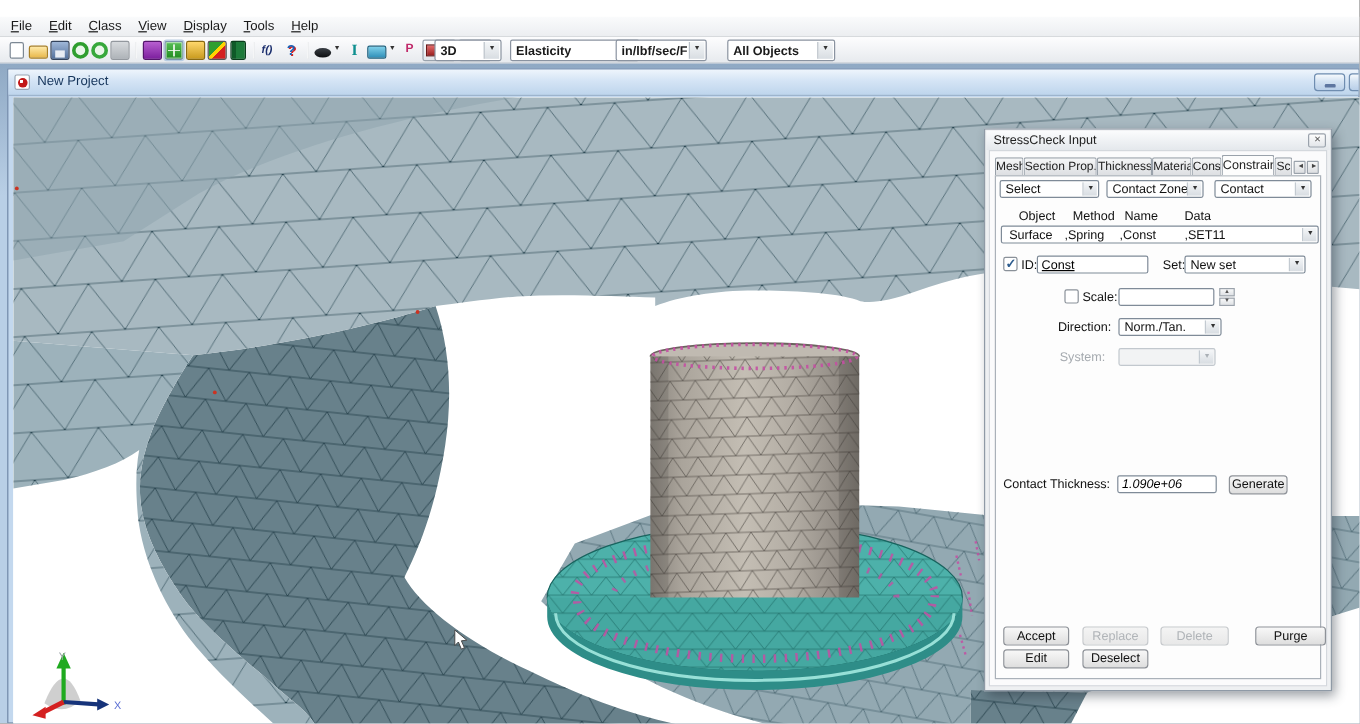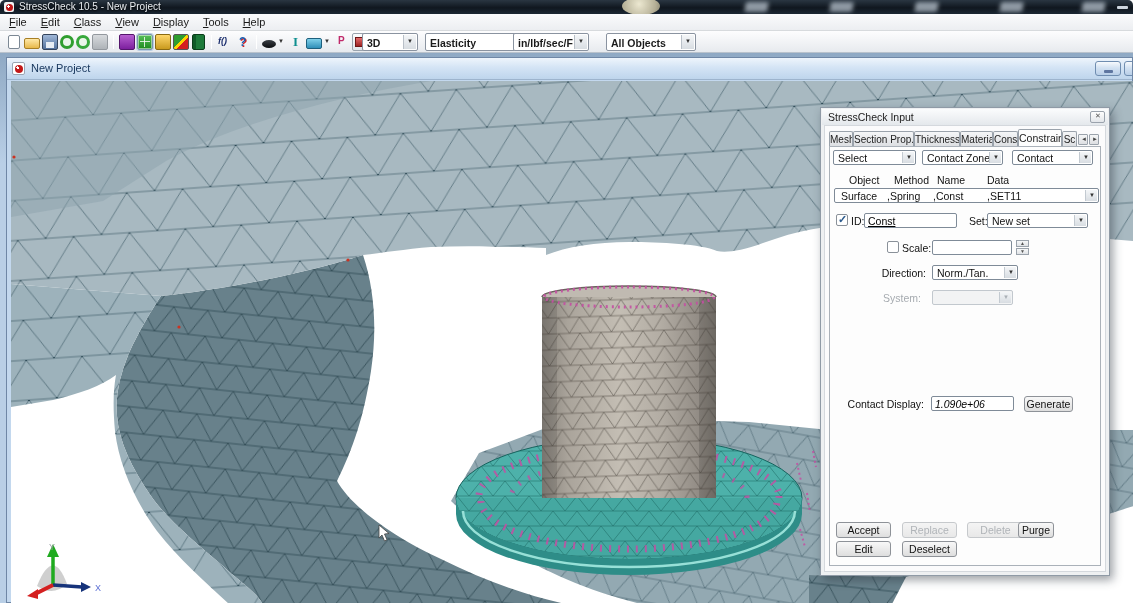--- a/index.html
+++ b/index.html
@@ -119,31 +119,20 @@
 
   .btn { position:absolute; height:16px; border:1px solid #8e9298; border-radius:3px; font-family:"Liberation Sans",sans-serif;
     font-size:10.5px; color:#111; background:linear-gradient(#f8f8f8,#dedede); padding:0; }
   .btn.disabled { color:#b0b4b8; border-color:#c6c9cc; background:linear-gradient(#f4f4f4,#e8e8e8); }
 </style>
 </head>
 <body>
 
 <div class="screen">
 
-  <div class="titlebar">
-    <span class="app-icon"></span>
-    <span class="main-title">StressCheck 10.5 - New Project</span>
-    <span class="refl" style="left:745px"></span>
-    <span class="refl" style="left:830px"></span>
-    <span class="refl" style="left:915px"></span>
-    <span class="refl" style="left:1000px"></span>
-    <span class="refl" style="left:1082px"></span>
-    <span class="orb"></span>
-    <span class="min-glyph"></span>
-  </div>
 
   <div class="menubar">
     <span class="menu-item">File</span>
     <span class="menu-item">Edit</span>
     <span class="menu-item">Class</span>
     <span class="menu-item">View</span>
     <span class="menu-item">Display</span>
     <span class="menu-item">Tools</span>
     <span class="menu-item">Help</span>
   </div>
@@ -388,27 +377,27 @@
           <span class="txt">Norm./Tan.</span>
             <span class="arr"></span>
         </div>
 
         <span class="lbl dis" style="left:20px;top:145px;width:71px;text-align:right">System:</span>
         <div class="fsel disabled" style="left:102px;top:143px;width:81px">
           <span class="txt"></span>
             <span class="arr"></span>
         </div>
 
-        <span class="lbl" style="left:6px;top:251px;width:88px;text-align:right">Contact Display:</span>
+        <span class="lbl" style="left:6px;top:251px;width:88px;text-align:right">Contact Thickness:</span>
         <input class="tbox" style="left: 101px; top: 249px; width: 83px; font-style: italic;" value="1.090e+06">
         <button class="btn" style="left:194px;top:249px;width:49px">Generate</button>
 
         <button class="btn" style="left:6px;top:375px;width:55px">Accept</button>
         <button class="btn disabled" style="left:72px;top:375px;width:55px">Replace</button>
         <button class="btn disabled" style="left:137px;top:375px;width:57px">Delete</button>
-        <button class="btn" style="left:188px;top:375px;width:36px">Purge</button>
+        <button class="btn" style="left:216px;top:375px;width:59px">Purge</button>
         <button class="btn" style="left:6px;top:394px;width:55px">Edit</button>
         <button class="btn" style="left:72px;top:394px;width:55px">Deselect</button>
       </div>
     </div>
   </div>
 
 </div>
 
 </body></html>

